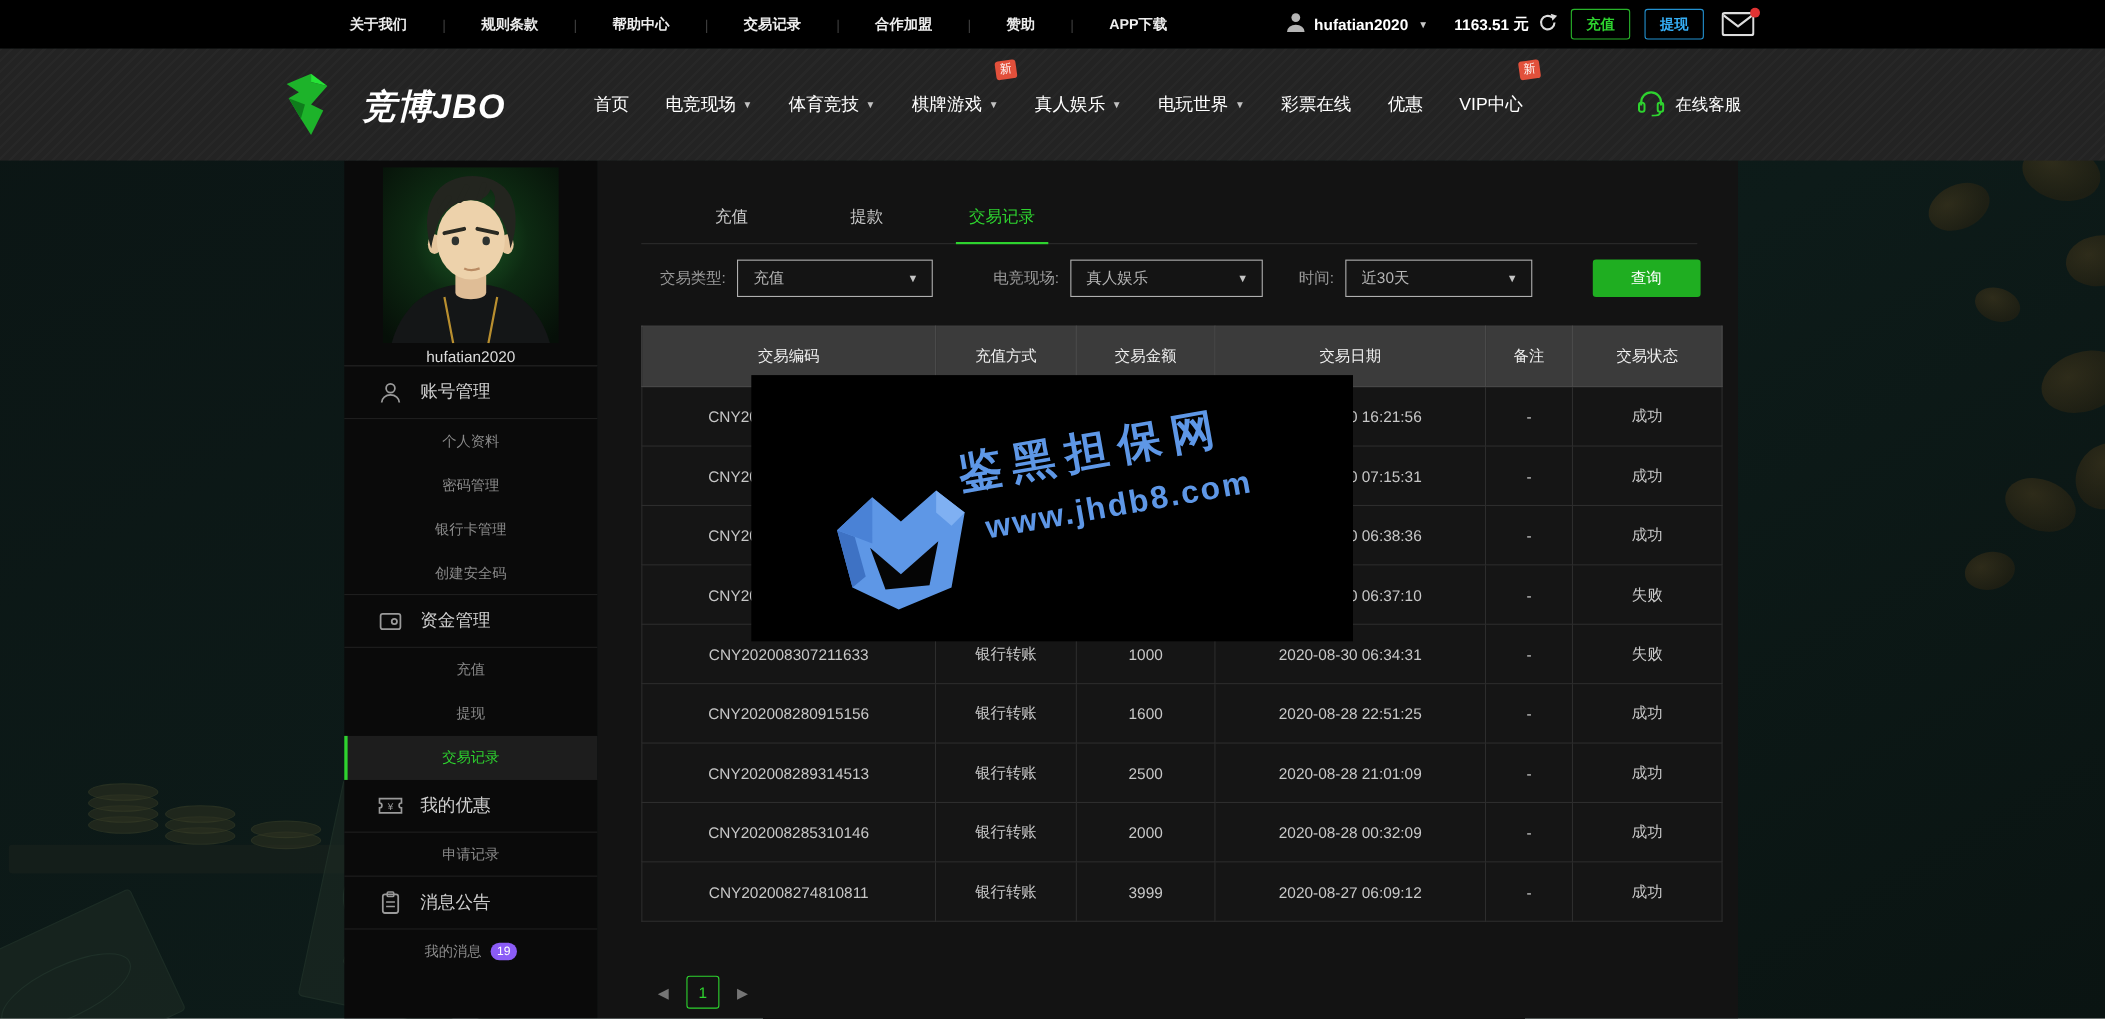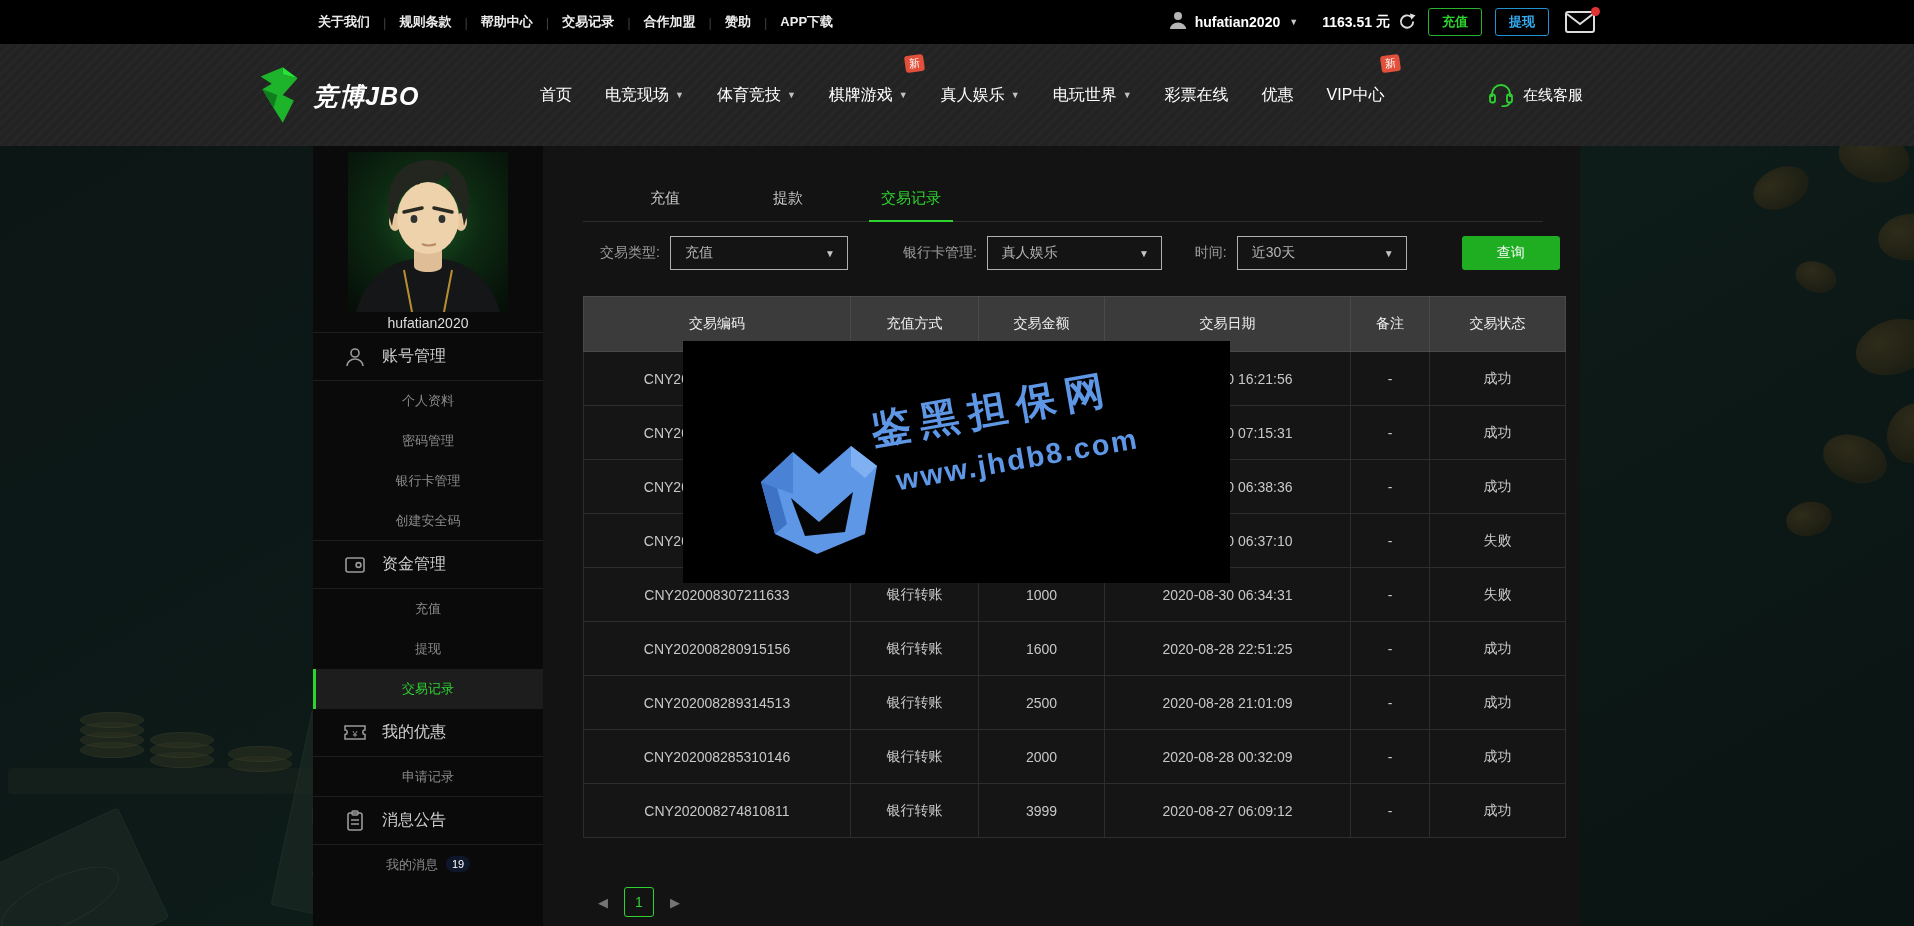--- a/index.html
+++ b/index.html
@@ -8,56 +8,56 @@
        font-family:"Liberation Sans", sans-serif;}
   
   .decor{position:absolute;z-index:1}
   .coin{position:absolute;border-radius:50%;background:radial-gradient(ellipse at 35% 35%,#4a3b1d,#2b2311 70%);opacity:.55}
   .bill{position:absolute;background:#1d2a23;border:1px solid #27392e;border-radius:4px;opacity:.6}
   .bill::after{content:"";position:absolute;left:14%;top:30%;width:70%;height:38%;border:1px solid #2c4034;border-radius:50%}
   .stackcoin{position:absolute;width:62px;height:14px;border-radius:50%;background:#2c3020;border:1px solid #3a3f28;opacity:.6}
   .tabletop{position:absolute;left:8px;top:768px;width:330px;height:26px;background:#1b231d;opacity:.55;border-radius:3px}
   
   .topbar{position:absolute;top:0;left:0;right:0;height:44px;background:#000;z-index:7;display:flex;align-items:center}
-  .top-links{display:flex;align-items:center;gap:13px;margin-left:318px;font-size:13px;font-weight:700}
+  .top-links{display:flex;align-items:center;gap:32px;margin-left:318px;font-size:13px;font-weight:700}
   .top-link{color:#ededed;cursor:pointer;text-decoration:none}
   .sep{color:#3d3d3d;font-weight:400}
   .top-right{position:absolute;right:319px;top:0;height:44px;display:flex;align-items:center}
   .user-chip{display:flex;align-items:center;cursor:pointer}
   .username{color:#fff;font-weight:700;font-size:14px;margin-left:7px}
   .caret{font-size:9px;color:#c9c9c9;margin-left:9px}
   .balance{color:#fff;font-weight:700;font-size:14px;margin-left:24px}
   .cur-unit{color:#fff;font-weight:700;font-size:14px;margin-left:4px}
   .refresh{margin:2px 12px 0 9px;cursor:pointer}
   .btn-outline{height:26px;padding:0 13px;display:flex;align-items:center;background:transparent;border-radius:3px;font-size:13px;font-weight:700;cursor:pointer}
   .btn-dep{border:1px solid #28b32a;color:#2ed32f}
   .btn-wd{border:1px solid #2391d0;color:#35aef5;margin-left:13px}
   .mail{position:relative;margin-left:16px;cursor:pointer;display:flex}
   .mail-dot{position:absolute;top:-4px;right:-5px;width:9px;height:9px;border-radius:50%;background:#e03333}
   
   .navbar{position:absolute;top:44px;left:0;right:0;height:102px;background:#232323;z-index:6;
           background-image:repeating-linear-gradient(135deg,rgba(255,255,255,.02) 0 2px,rgba(0,0,0,0) 2px 7px)}
   .logo{position:absolute;left:255px;top:20px;display:flex;align-items:center;cursor:pointer}
-  .logo-text{color:#fff;font-size:25px;font-weight:900;font-style:italic;letter-spacing:1px;margin-left:8px}
+  .logo-text{color:#fff;font-size:31px;font-weight:900;font-style:italic;letter-spacing:1px;margin-left:24px}
   .main-nav{position:absolute;left:540px;top:0;height:102px;display:flex;align-items:center;gap:33px;list-style:none;margin:0;padding:0}
   .nav-item{position:relative;color:#fff;font-size:16px;display:flex;align-items:center;cursor:pointer;white-space:nowrap}
   .nav-caret{font-size:9px;color:#c2c2c2;margin-left:6px}
   .nav-badge{position:absolute;top:-30px;right:-16px;background:#e2503b;color:#fff;font-size:11px;line-height:13px;padding:2px 4px;border-radius:3px;transform:rotate(-8deg)}
   .service{position:absolute;left:1488px;top:0;height:102px;display:flex;align-items:center;gap:9px;color:#fff;font-size:15px;cursor:pointer}
   
   .sidebar{position:absolute;left:313px;top:146px;width:230px;bottom:0;background:#0a0a0a;z-index:3}
   .avatar-wrap{height:186px;border-bottom:1px solid #242424;text-align:center}
   .avatar{width:160px;height:160px;margin-top:6px}
   .sidebar-username{color:#ddd;font-size:14px;line-height:18px;margin-top:-2px}
   .side-section-header{height:47px;display:flex;align-items:center;gap:15px;padding-left:30px;border-bottom:1px solid #1e1e1e;border-top:1px solid #1e1e1e;color:#cfcfcf;font-size:16px;cursor:pointer;margin-top:-1px}
   .side-icon{width:24px;height:24px;display:flex;align-items:center;justify-content:center}
   .side-item{height:40px;line-height:40px;text-align:center;color:#8a8a8a;font-size:13px;cursor:pointer;position:relative}
   .side-item.active{background:#1d1d1d;color:#2ed32f}
   .side-item.active::before{content:"";position:absolute;left:0;top:0;bottom:0;width:3px;background:#2ed32f}
-  .side-badge{display:inline-block;background:#0f172a;color:#fff;font-size:11px;line-height:16px;padding:0 6px;border-radius:9px;margin-left:8px;vertical-align:1px}
+  .side-badge{display:inline-block;background:#8b5cf6;color:#fff;font-size:11px;line-height:16px;padding:0 6px;border-radius:9px;margin-left:8px;vertical-align:1px}
   
   .main{position:absolute;left:543px;top:146px;width:1037px;bottom:0;background:#131313;z-index:2}
   .tabs{position:absolute;left:40px;top:32px;width:960px;height:43px;border-bottom:1px solid #2c2c2c;display:flex}
   .tab{width:110px;margin-right:13px;text-align:center;color:#c8c8c8;font-size:15px;line-height:40px;cursor:pointer;position:relative}
   .tab:first-child{margin-left:27px}
   .tab.active{color:#2ed32f}
   .tab.active::after{content:"";position:absolute;left:13px;right:13px;bottom:-1px;height:2px;background:#2ed32f}
   .filters{position:absolute;left:40px;top:88px;height:38px;display:flex;align-items:center}
   .f-group{display:flex;align-items:center}
   .f-group:nth-child(1){margin-left:17px}
@@ -305,21 +305,21 @@
   <div class="filters">
     <div id="filter-groups" style="display:flex;">
         <div class="f-group">
           <span class="f-label">交易类型:</span>
           <div class="f-select">
             <span>充值</span>
             <span class="sel-caret">▼</span>
           </div>
         </div>
         <div class="f-group">
-          <span class="f-label">银行卡管理:</span>
+          <span class="f-label">电竞现场:</span>
           <div class="f-select">
             <span>真人娱乐</span>
             <span class="sel-caret">▼</span>
           </div>
         </div>
         <div class="f-group">
           <span class="f-label">时间:</span>
           <div class="f-select">
             <span>近30天</span>
             <span class="sel-caret">▼</span>

